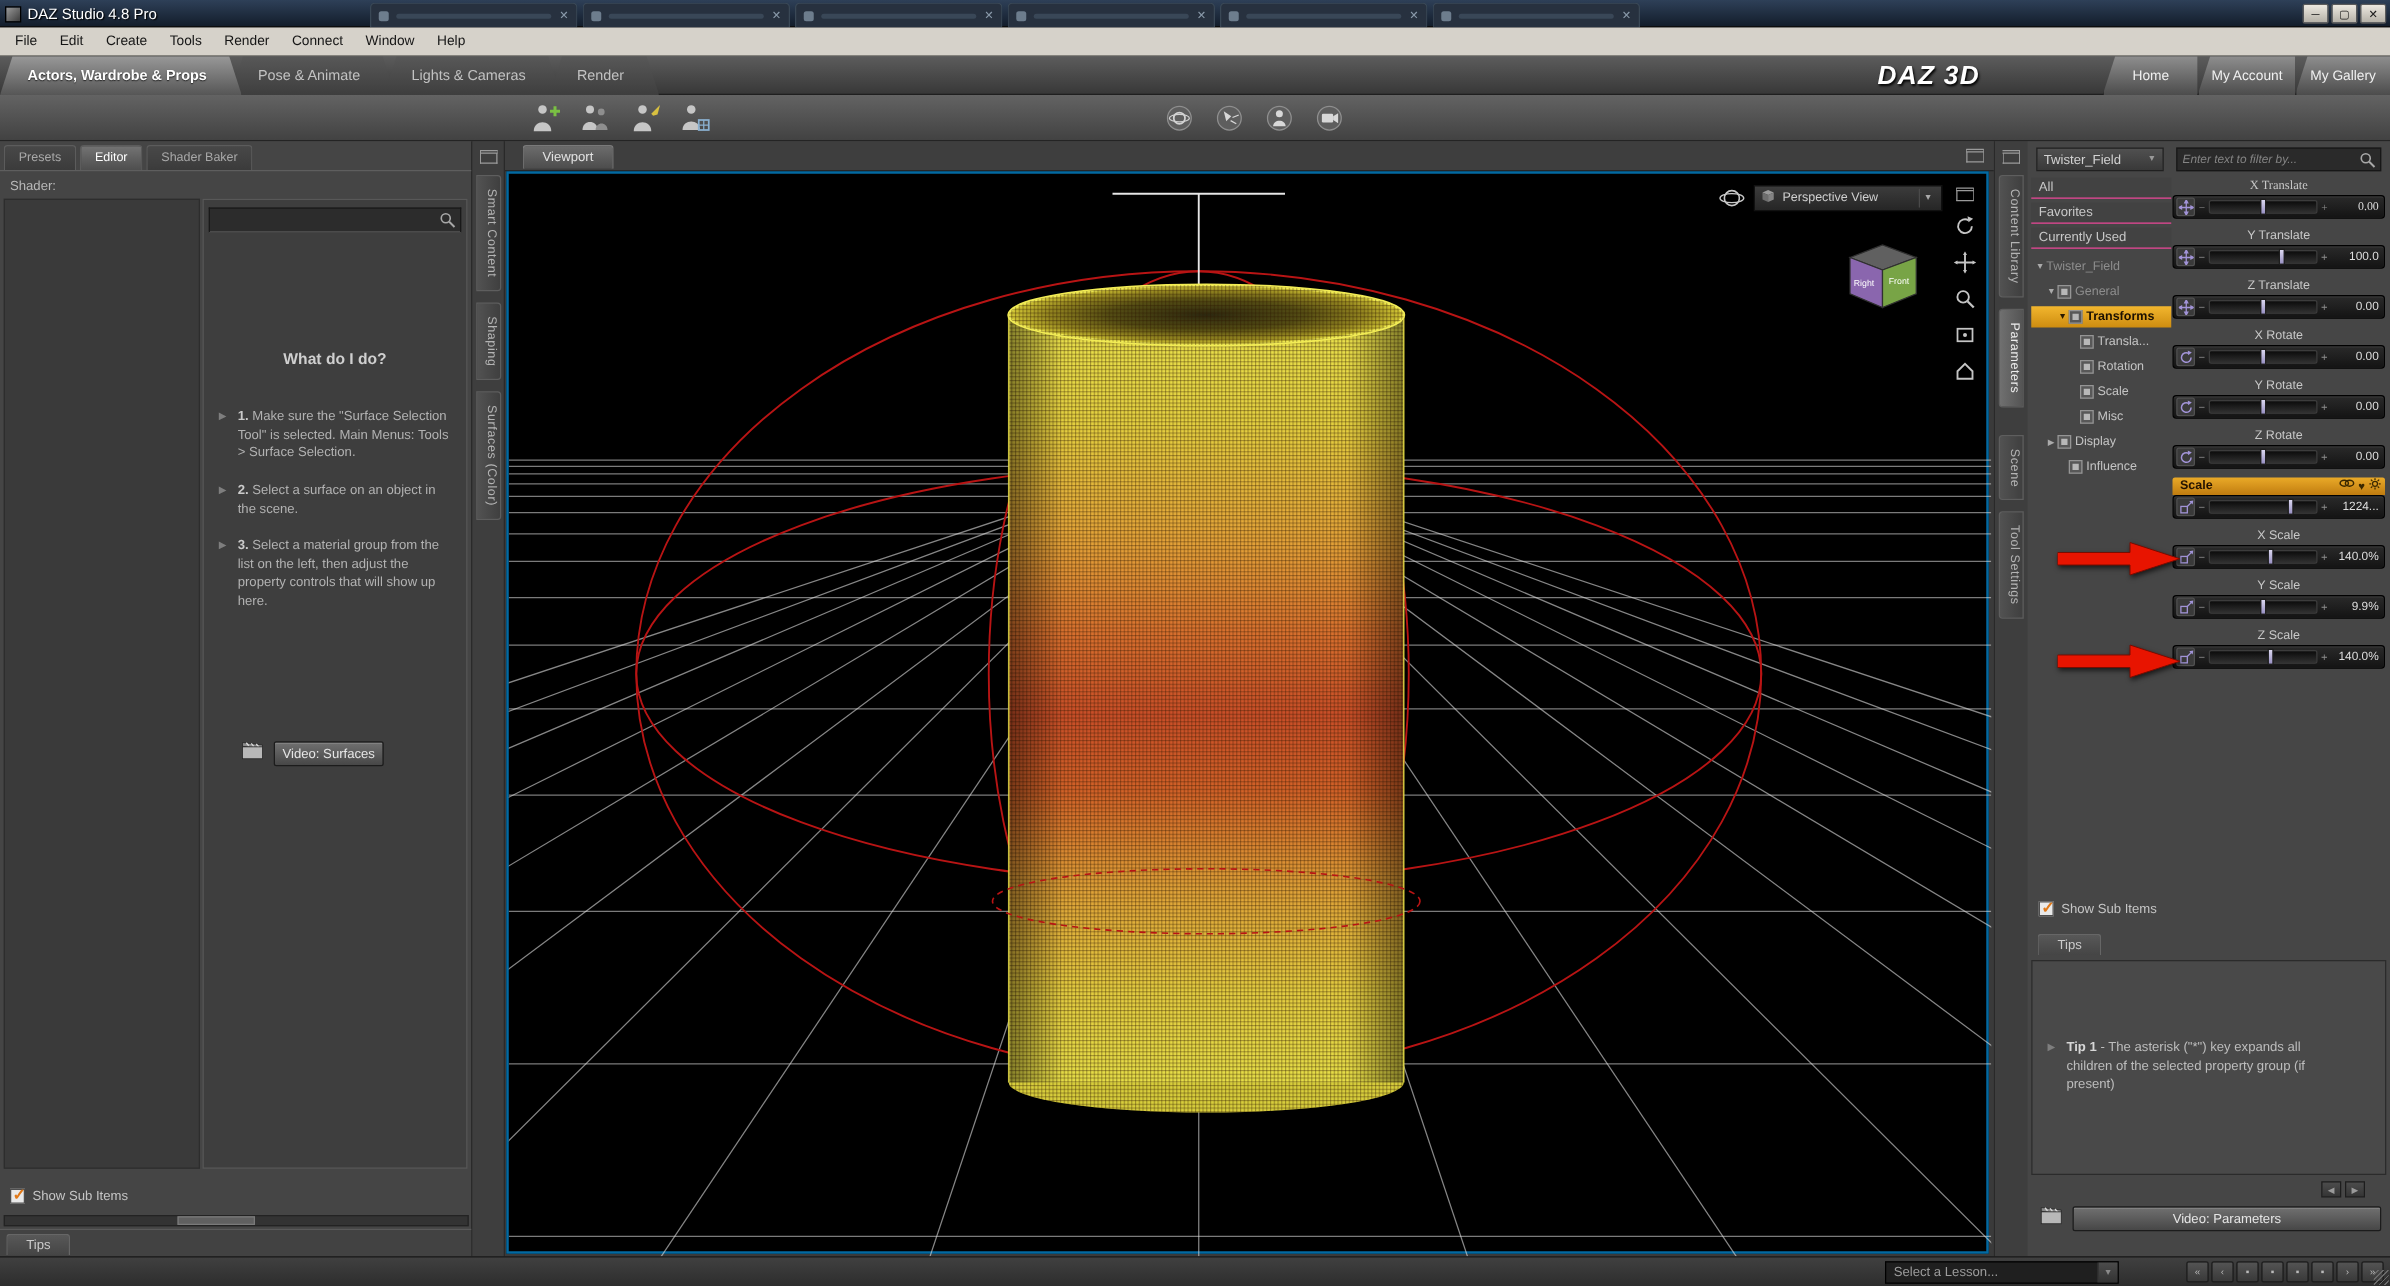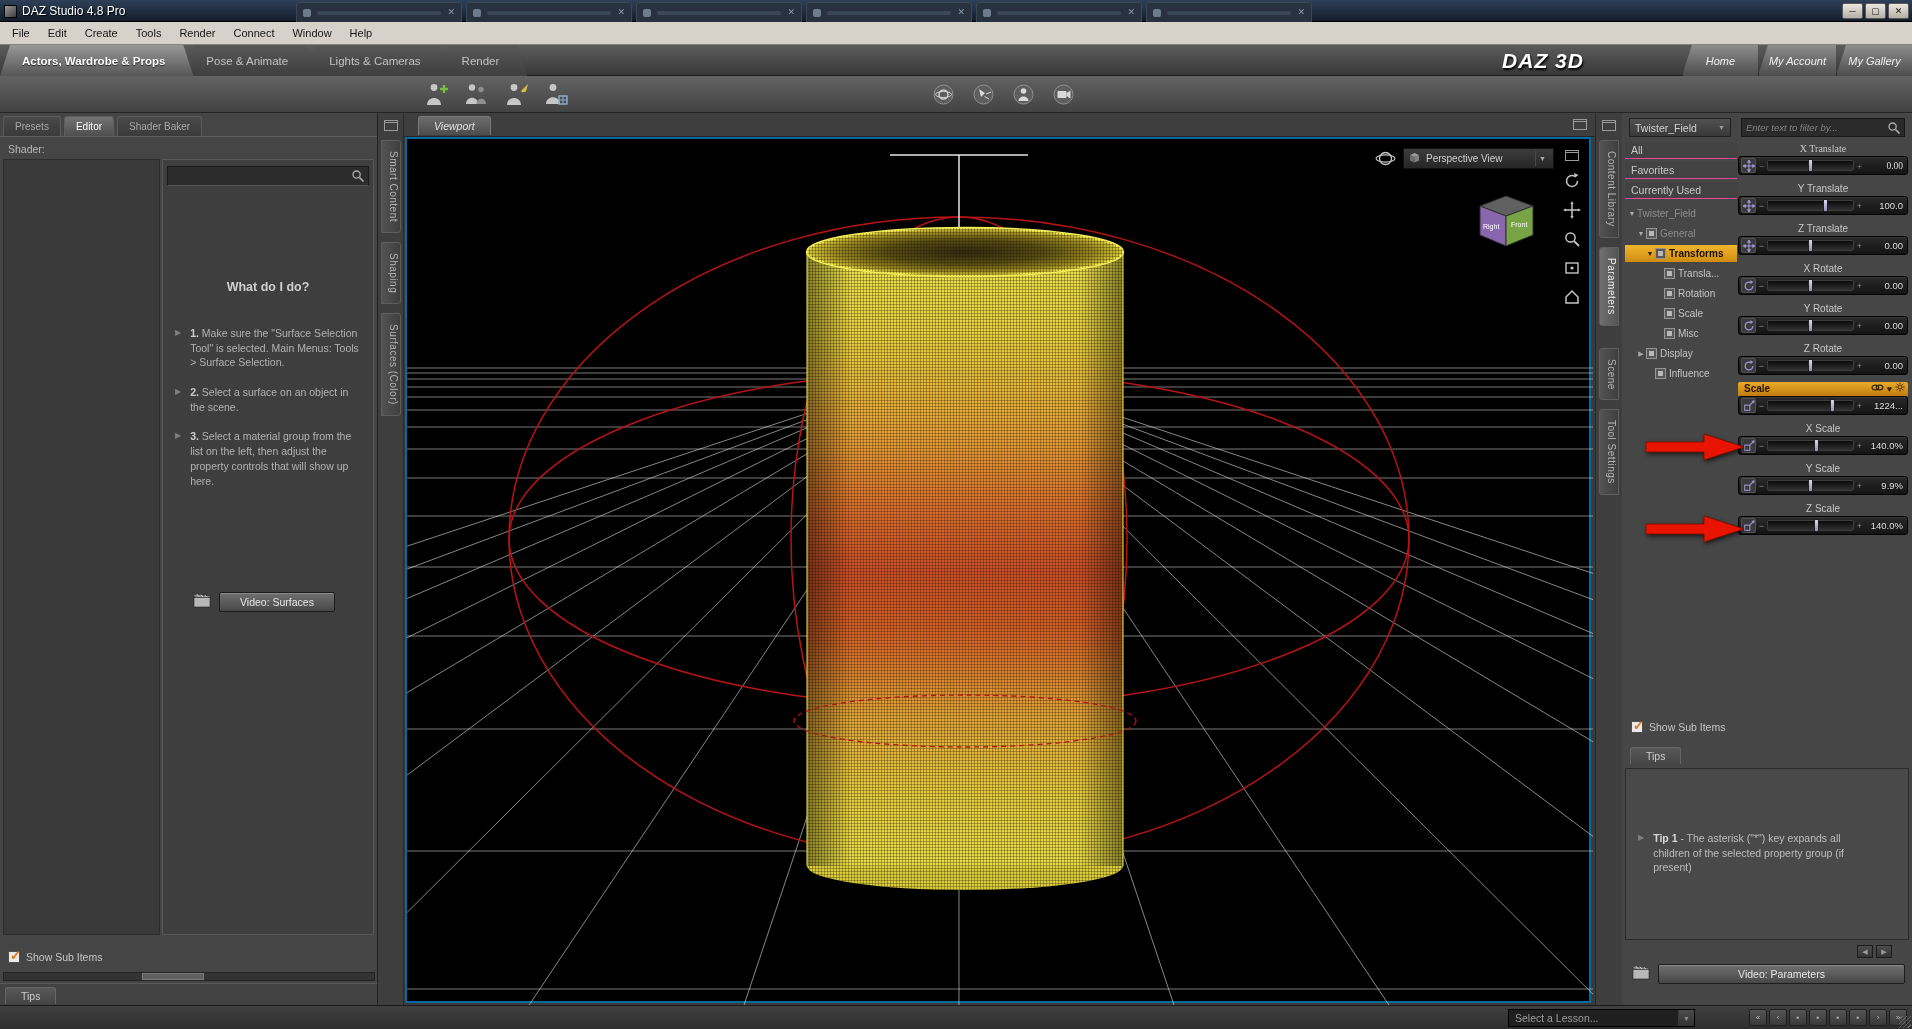--- a/index.html
+++ b/index.html
@@ -33,21 +33,21 @@
   background:linear-gradient(#5c5c5c,#383838); border-bottom:1px solid #1f1f1f; }
 #activity-tabs { position:absolute; left:0; top:0; height:31px; display:flex; }
 .atab { height:31px; display:flex; align-items:center; padding:0 28px 0 22px; font-size:11.5px; color:#c2c2c2;
   background:linear-gradient(#585858,#3e3e3e);
   clip-path:polygon(10px 0, calc(100% - 10px) 0, 100% 100%, 0 100%); margin-right:-9px; }
 .atab.active { background:linear-gradient(#989898,#565656); color:#ffffff; font-weight:bold; z-index:2;
   text-shadow:0 1px 1px #222; }
 #brand { position:absolute; left:1477px; top:0; width:132px; height:31px; display:flex; align-items:center;
   justify-content:center; color:#fff; font-weight:bold; font-style:italic; font-size:21px; letter-spacing:1px;
   text-shadow:1px 2px 2px #000; }
-#nav-links { position:absolute; right:0; top:0; height:31px; display:flex;font-style:italic; }
+#nav-links { position:absolute; right:0; top:0; height:31px; display:flex; }
 .nav-link { height:31px; display:flex; align-items:center; justify-content:center; font-size:11px; color:#f0f0f0;
   background:linear-gradient(#8e8e8e,#4c4c4c); border-left:1px solid #2a2a2a;
   clip-path:polygon(10px 0, 100% 0, 100% 100%, 0 100%); padding:0 10px; min-width:76px; }
 
 
 #toolbar { position:absolute; left:0; top:76px; width:100%; height:37px;
   background:linear-gradient(#636363,#424242); border-bottom:1px solid #242424; }
 .tool-group { position:absolute; top:3px; display:flex; gap:9px; }
 #tool-group-1 { left:420px; }
 #tool-group-2 { left:928px; }
@@ -69,21 +69,21 @@
 #lp-search input { flex:1; min-width:0; background:transparent; border:none; outline:none; color:#ccc; font-size:10px; padding:0 4px; }
 .mag { width:14px; height:14px; margin-right:3px; flex:none; }
 #help-title { position:absolute; left:0; top:120px; width:100%; text-align:center; font-size:12.5px; font-weight:bold; color:#cfcfcf; }
 #steps { position:absolute; left:12px; top:166px; width:190px; display:flex; flex-direction:column; gap:15px; }
 .step { display:flex; gap:9px; }
 .step-arrow { color:#7e7e7e; font-size:8px; margin-top:2px; flex:none; }
 .step-text { font-size:10.5px; color:#b2b2b2; line-height:1.4; }
 .step-text b { color:#cbcbcb; }
 #video-surfaces-row { position:absolute; left:30px; top:432px; display:flex; align-items:center; gap:8px; }
 .video-btn { background:linear-gradient(#707070,#474747); border:1px solid #1c1c1c; border-radius:2px; color:#e6e6e6;
-  font-size:10.5px; padding:3px 20px; box-shadow:inset 0 1px 0 rgba(255,255,255,.18); white-space:nowrap; }
+  font-size:10.5px; padding:3px 6px; box-shadow:inset 0 1px 0 rgba(255,255,255,.18); white-space:nowrap; }
 .checkrow { display:flex; align-items:center; gap:6px; }
 .checkbox { width:12px; height:12px; background:#e9e9e9; border:1px solid #4e4e4e; position:relative; flex:none; }
 .checkbox:after { content:"✓"; position:absolute; left:1px; top:-4px; color:#e07818; font-size:13px; font-weight:bold; }
 .check-label { font-size:10.5px; color:#c6c6c6; }
 #lp-showsub { position:absolute; left:8px; top:838px; }
 #lp-hscroll { position:absolute; left:3px; top:859px; width:372px; height:9px; background:#333; border:1px solid #232323; }
 #lp-hscroll .thumb { position:absolute; left:138px; top:0; width:62px; height:7px; background:#606060; border:1px solid #7a7a7a; }
 .tips-bar { position:absolute; left:0; top:870px; width:100%; height:22px; background:#424242; border-top:1px solid #5a5a5a; }
 .tips-tab { position:absolute; left:5px; top:3px; background:linear-gradient(#585858,#454545); border:1px solid #666;
   border-bottom:none; border-radius:3px 3px 0 0; font-size:10.5px; color:#cccccc; padding:2px 15px; }
@@ -94,21 +94,21 @@
 .strip-icon { width:14px; height:11px; margin:7px auto 4px; border:1px solid #9a9a9a; border-top:3px double #9a9a9a; }
 .vtab { display:block; writing-mode:vertical-rl; font-size:10px; color:#b4b4b4;
   background:linear-gradient(90deg,#525252,#3f3f3f); border:1px solid #5e5e5e; border-radius:0 3px 3px 0;
   padding:10px 1px; margin:9px auto 0; width:20px; text-align:center; letter-spacing:.5px; white-space:nowrap; }
 .vtab.vactive { background:linear-gradient(90deg,#707070,#545454); color:#ececec; }
 #right-strip .vtab { border-radius:3px 0 0 3px; }
 #right-strip .vtab:nth-child(4) { margin-top:22px; }
 
 
 #viewport { position:absolute; left:404px; top:113px; width:1191px; height:892px; background:#3a3a3a; }
-#vp-tabrow { position:absolute; left:0; top:0; width:100%; height:24px; background:#3e3e3e; border-bottom:1px solid #262626;font-style:italic; }
+#vp-tabrow { position:absolute; left:0; top:0; width:100%; height:24px; background:#3e3e3e; border-bottom:1px solid #262626; }
 .vp-tab { position:absolute; left:14px; top:3px; background:linear-gradient(#6c6c6c,#4c4c4c); border:1px solid #7a7a7a;
   border-bottom:none; border-radius:3px 3px 0 0; font-size:10.5px; color:#e2e2e2; padding:3px 15px; }
 .panemenu-icon { width:14px; height:11px; border:1px solid #9a9a9a; border-top:3px double #9a9a9a; }
 #vp-tab-menu { position:absolute; right:8px; top:6px; }
 #vp-canvas { position:absolute; left:1px; top:24px; width:1186px; height:866px; background:#000; border:2px solid #0369a1; }
 #scene { position:absolute; left:0; top:0; }
 #vp-orbit-icon { position:absolute; left:968px; top:9px; width:21px; height:21px; }
 #view-select { position:absolute; left:996px; top:9px; width:151px; height:21px; background:linear-gradient(#3c3c3c,#262626);
   border:1px solid #111; display:flex; align-items:center; gap:5px; padding:0 4px; }
 #view-select .vs-label { flex:1; font-size:10px; color:#d0d0d0; white-space:nowrap; }

